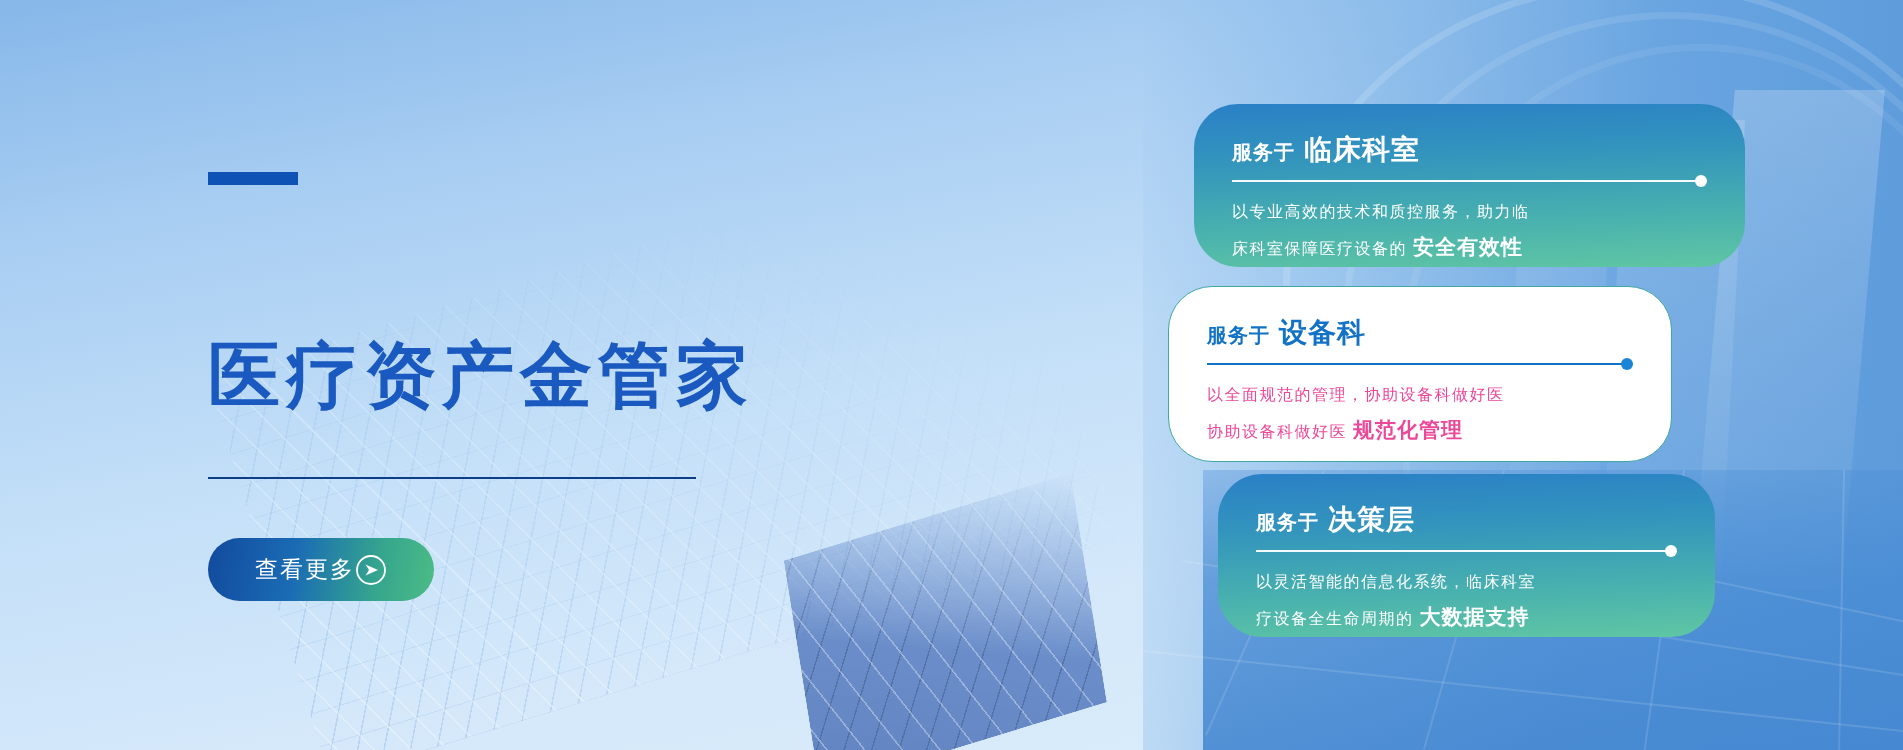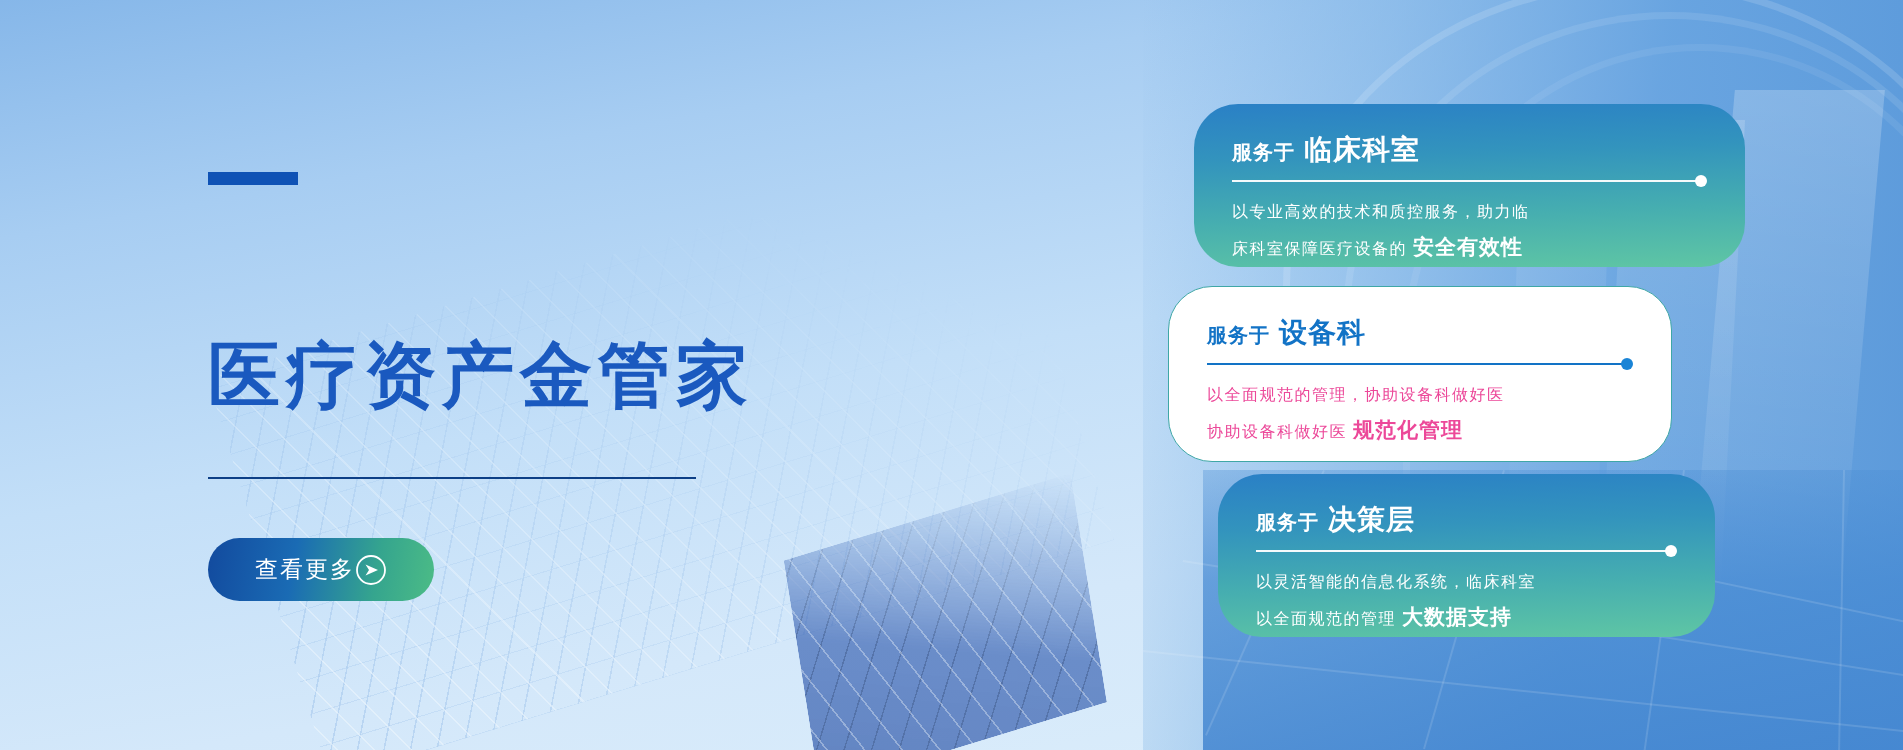--- a/index.html
+++ b/index.html
@@ -291,20 +291,20 @@
       <div class="card-heading">
         <span class="lead">服务于</span><span class="dept">决策层</span>
       </div>
       <div class="rule">
         <span class="line"></span>
         <span class="dot"></span>
       </div>
       <div class="card-body">
         <div>以灵活智能的信息化系统，临床科室</div>
         <div>
-          <span>以全面规范的管理</span><span class="strong">大数据支持</span>
+          <span>疗设备全生命周期的</span><span class="strong">大数据支持</span>
         </div>
       </div>
     </div>
 
   </div>
 
 </div>
 
 </body></html>

